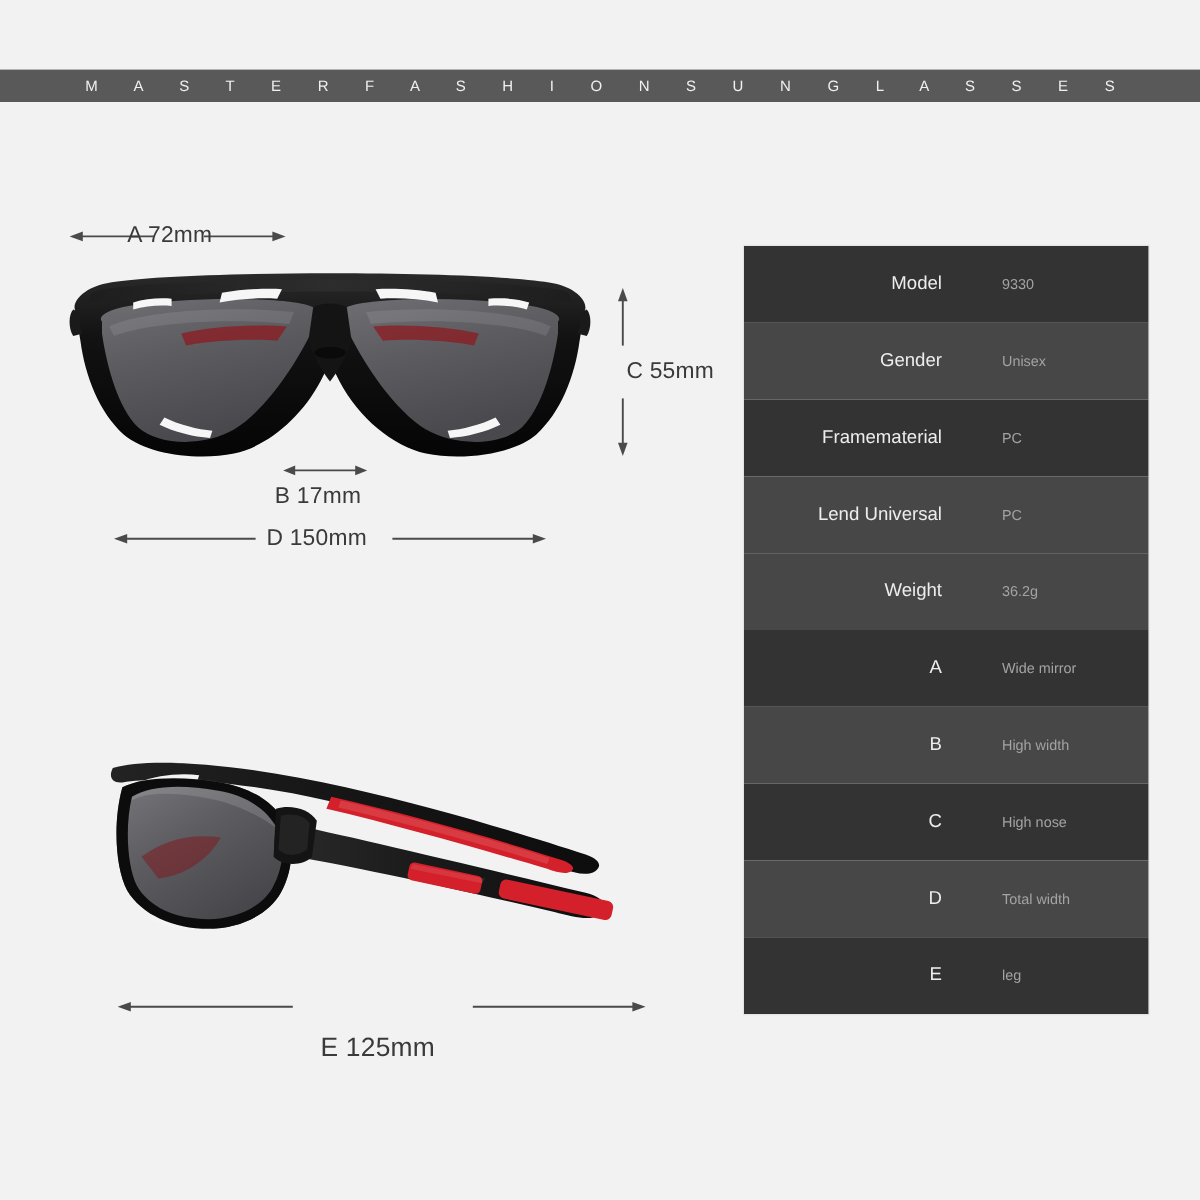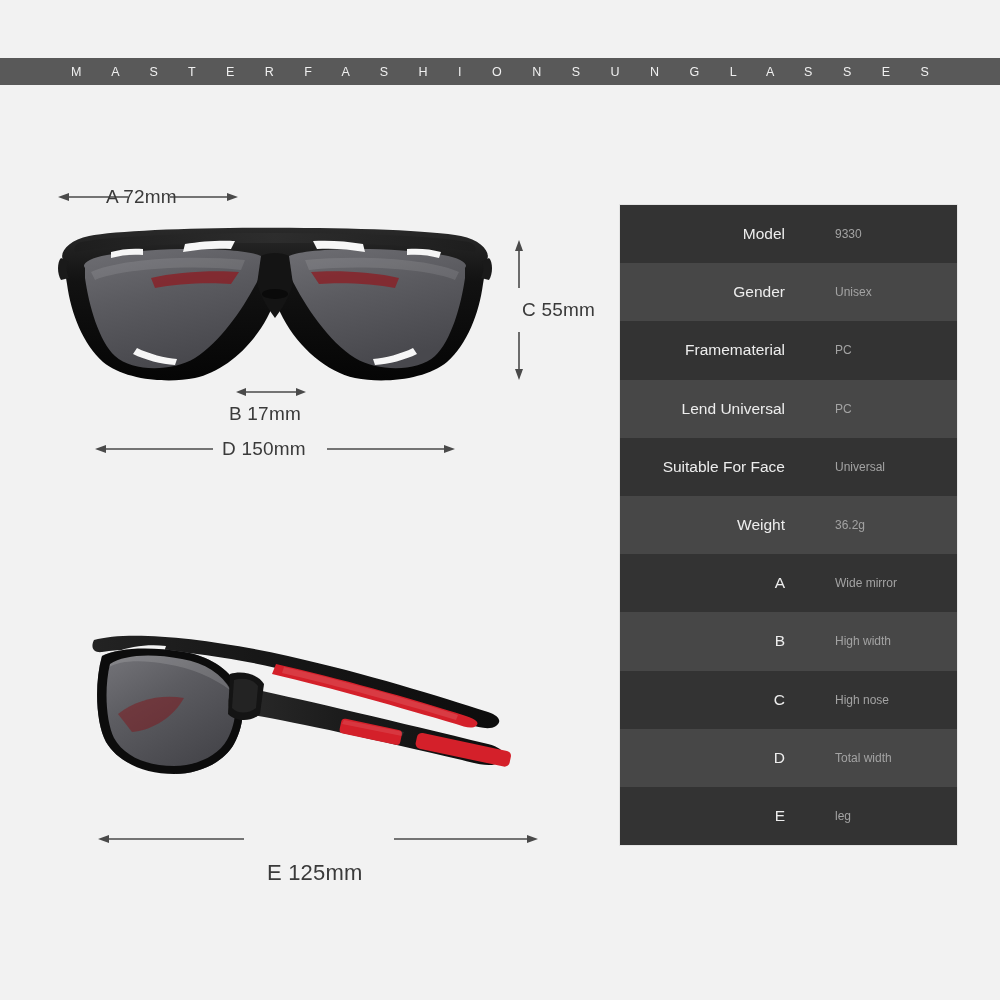--- a/index.html
+++ b/index.html
@@ -254,24 +254,20 @@
       <span class="spec-value">Unisex</span>
     </div>
     <div class="spec-row odd">
       <span class="spec-label">Framematerial</span>
       <span class="spec-value">PC</span>
     </div>
     <div class="spec-row even">
       <span class="spec-label">Lend Universal</span>
       <span class="spec-value">PC</span>
     </div>
-    <div class="spec-row odd">
-      <span class="spec-label">Suitable For Face</span>
-      <span class="spec-value">Universal</span>
-    </div>
     <div class="spec-row even">
       <span class="spec-label">Weight</span>
       <span class="spec-value">36.2g</span>
     </div>
     <div class="spec-row odd">
       <span class="spec-label">A</span>
       <span class="spec-value">Wide mirror</span>
     </div>
     <div class="spec-row even">
       <span class="spec-label">B</span>

